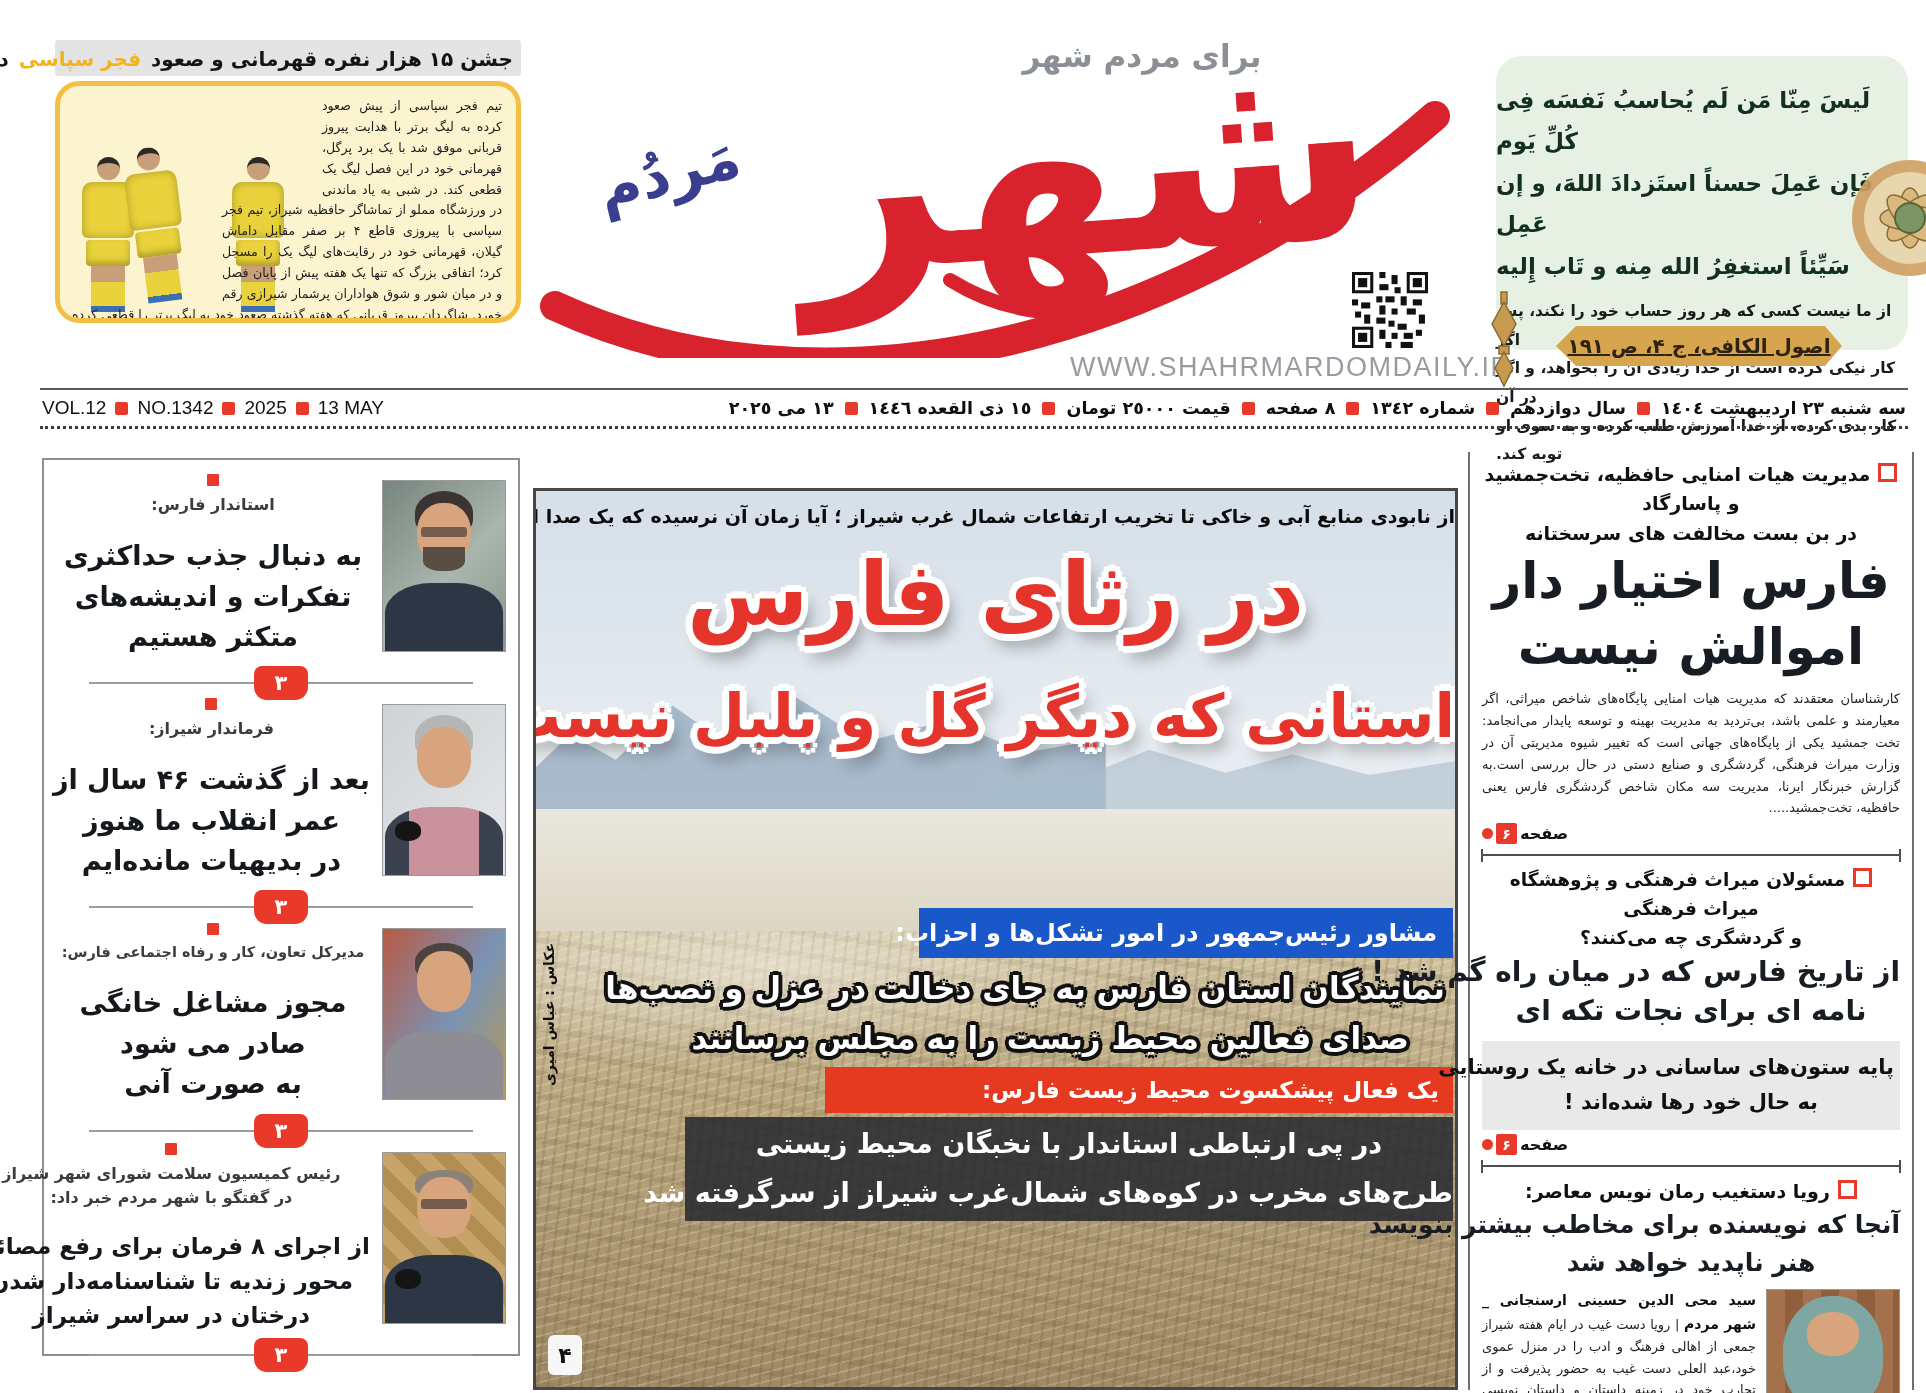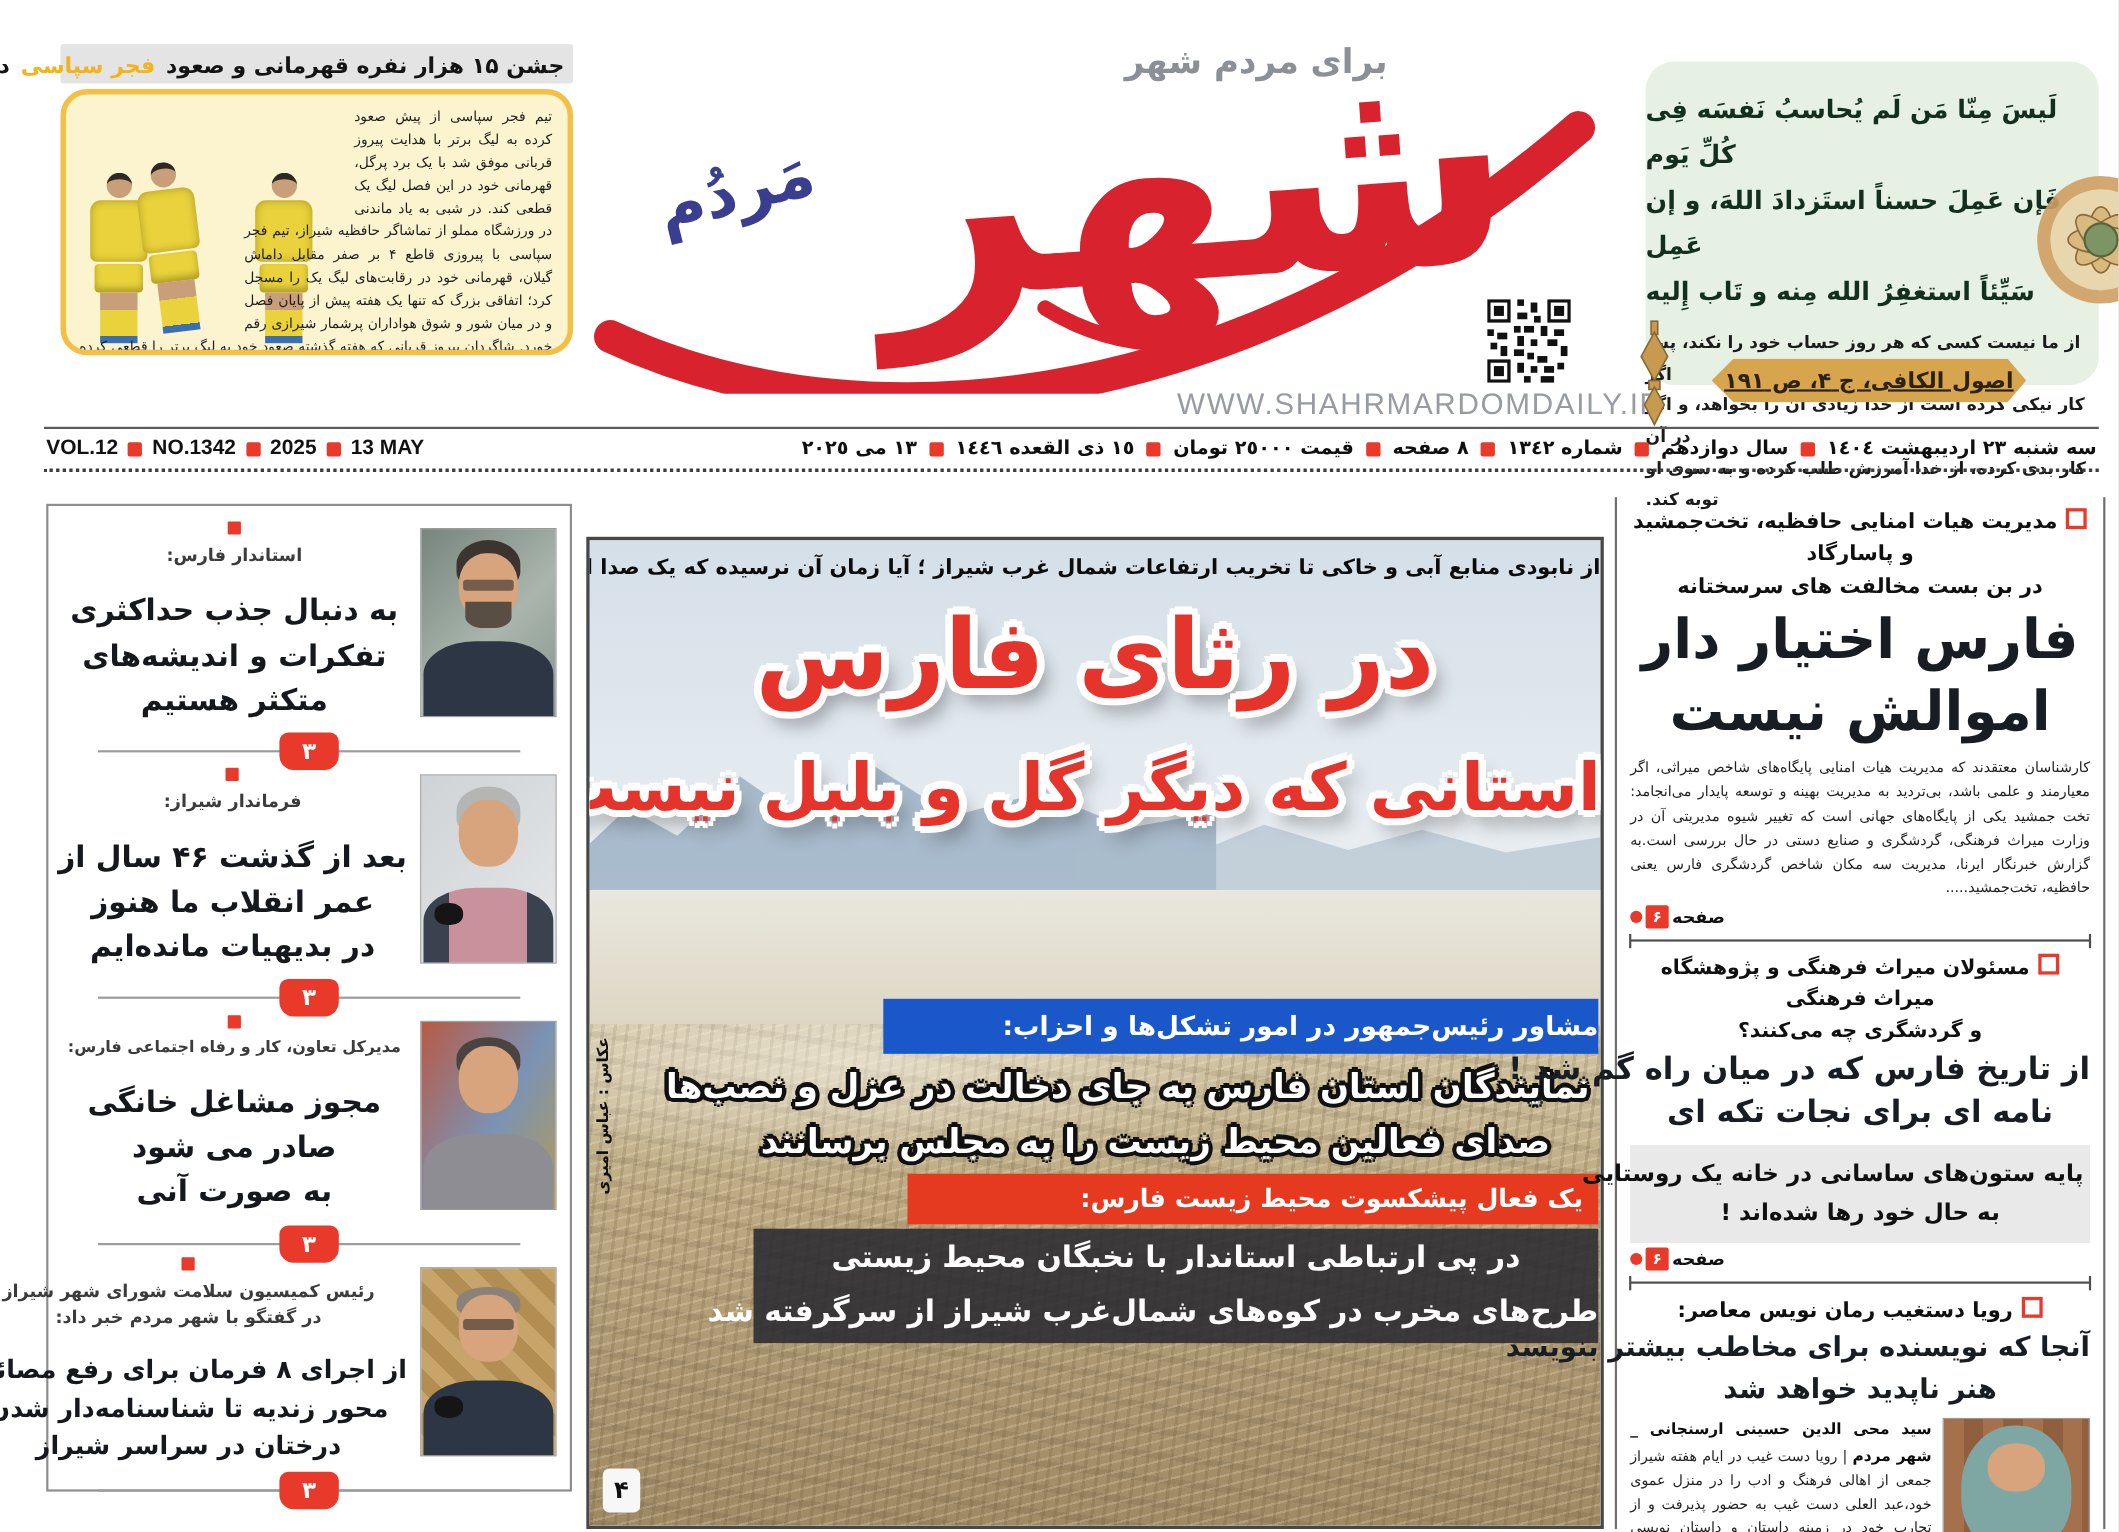--- a/index.html
+++ b/index.html
@@ -41,21 +41,21 @@
   .q-banner{position:absolute;bottom:-16px;right:66px;width:286px;height:40px;background:#d7a54e;
             clip-path:polygon(0 50%,7% 0,94% 0,100% 50%,94% 100%,7% 100%);
             display:flex;align-items:center;justify-content:center;font-size:20px;font-weight:bold;color:#2e2212;text-decoration:underline;}
   .mandala{position:absolute;left:1850px;top:138px;}
   .lantern{position:absolute;left:1486px;top:290px;}
 
   
   .dl{position:absolute;left:40px;top:388px;width:1868px;}
   .dl-rule{border-top:2px solid #5a5a5a;}
   .dl-row{display:flex;justify-content:space-between;align-items:center;padding:7px 2px 5px;}
-  .dl-en{display:flex;align-items:center;gap:9px;font-family:"Liberation Sans",sans-serif;font-weight:bold;
+  .dl-en{display:flex;align-items:center;gap:9px;font-family:"Liberation Sans",sans-serif;font-weight:normal;
          font-size:19px;color:#111;}
   .dl-fa{display:flex;direction:rtl;align-items:center;gap:11px;font-size:17.5px;font-weight:bold;color:#0f0f0f;}
   .sqr{width:13px;height:13px;background:#e8392a;border-radius:2px;flex:none;}
   .dl-dots{border-top:3px dotted #3d3d3d;margin-top:2px;}
 
   
   .lc{position:absolute;left:42px;top:458px;width:478px;height:898px;border:2px solid #8e8e8e;
       box-sizing:border-box;background:#fff;}
   .lc-item{position:relative;height:224px;display:flex;direction:rtl;align-items:center;
            padding:4px 12px 16px;box-sizing:border-box;}
@@ -108,22 +108,22 @@
        repeating-linear-gradient(-14deg,rgba(255,250,238,.18) 0 2px,transparent 2px 9px),
        repeating-linear-gradient(8deg,rgba(70,56,32,.10) 0 6px,transparent 6px 22px),
        linear-gradient(180deg,#d2c5a4 0%,#bdaa82 35%,#ab9670 70%,#a08a64 100%);}
   .hk{position:absolute;top:14px;left:0;width:100%;text-align:center;direction:rtl;font-size:19px;font-weight:bold;
       color:#0c0c0c;white-space:nowrap;}
   .h1a{position:absolute;top:52px;left:0;width:100%;text-align:center;font-size:88px;}
   .h1b{position:absolute;top:190px;left:0;width:100%;text-align:center;font-size:60px;}
   .outline-red{color:#e5342b;font-weight:800;direction:rtl;white-space:nowrap;
       text-shadow:-5px -5px 0 #fff,5px -5px 0 #fff,-5px 5px 0 #fff,5px 5px 0 #fff,-7px 0 0 #fff,7px 0 0 #fff,
                   0 -7px 0 #fff,0 7px 0 #fff,8px 12px 16px rgba(30,30,30,.4);}
-  .hblue{position:absolute;top:417px;right:2px;width:650px;height:50px;background:#1a57c9;color:#fff;font-size:24px;
-         font-weight:bold;display:flex;align-items:center;direction:rtl;box-sizing:border-box;white-space:nowrap;}
+  .hblue{position:absolute;top:417px;right:2px;width:534px;height:50px;background:#1a57c9;color:#fff;font-size:24px;
+         font-weight:bold;display:flex;align-items:center;direction:rtl;padding-right:16px;box-sizing:border-box;white-space:nowrap;}
   .hw1{position:absolute;top:479px;right:10px;}
   .hw2{position:absolute;top:529px;right:46px;}
   .outline-white{color:#fff;font-weight:800;font-size:31px;direction:rtl;white-space:nowrap;
       text-shadow:-3px -3px 0 #111,3px -3px 0 #111,-3px 3px 0 #111,3px 3px 0 #111,-4px 0 0 #111,4px 0 0 #111,
                   0 4px 0 #111,0 -4px 0 #111;}
   .hred{position:absolute;top:576px;right:2px;width:628px;height:46px;background:#e63a20;color:#fff;font-size:23px;
         font-weight:bold;display:flex;align-items:center;direction:rtl;padding-right:14px;box-sizing:border-box;white-space:nowrap;}
   .hdark{position:absolute;top:626px;right:2px;width:768px;height:104px;background:rgba(38,40,46,.86);color:#fff;
          direction:rtl;text-align:center;padding-top:3px;box-sizing:border-box;}
   .hdark div{font-size:27px;font-weight:800;line-height:1.8;white-space:nowrap;}

